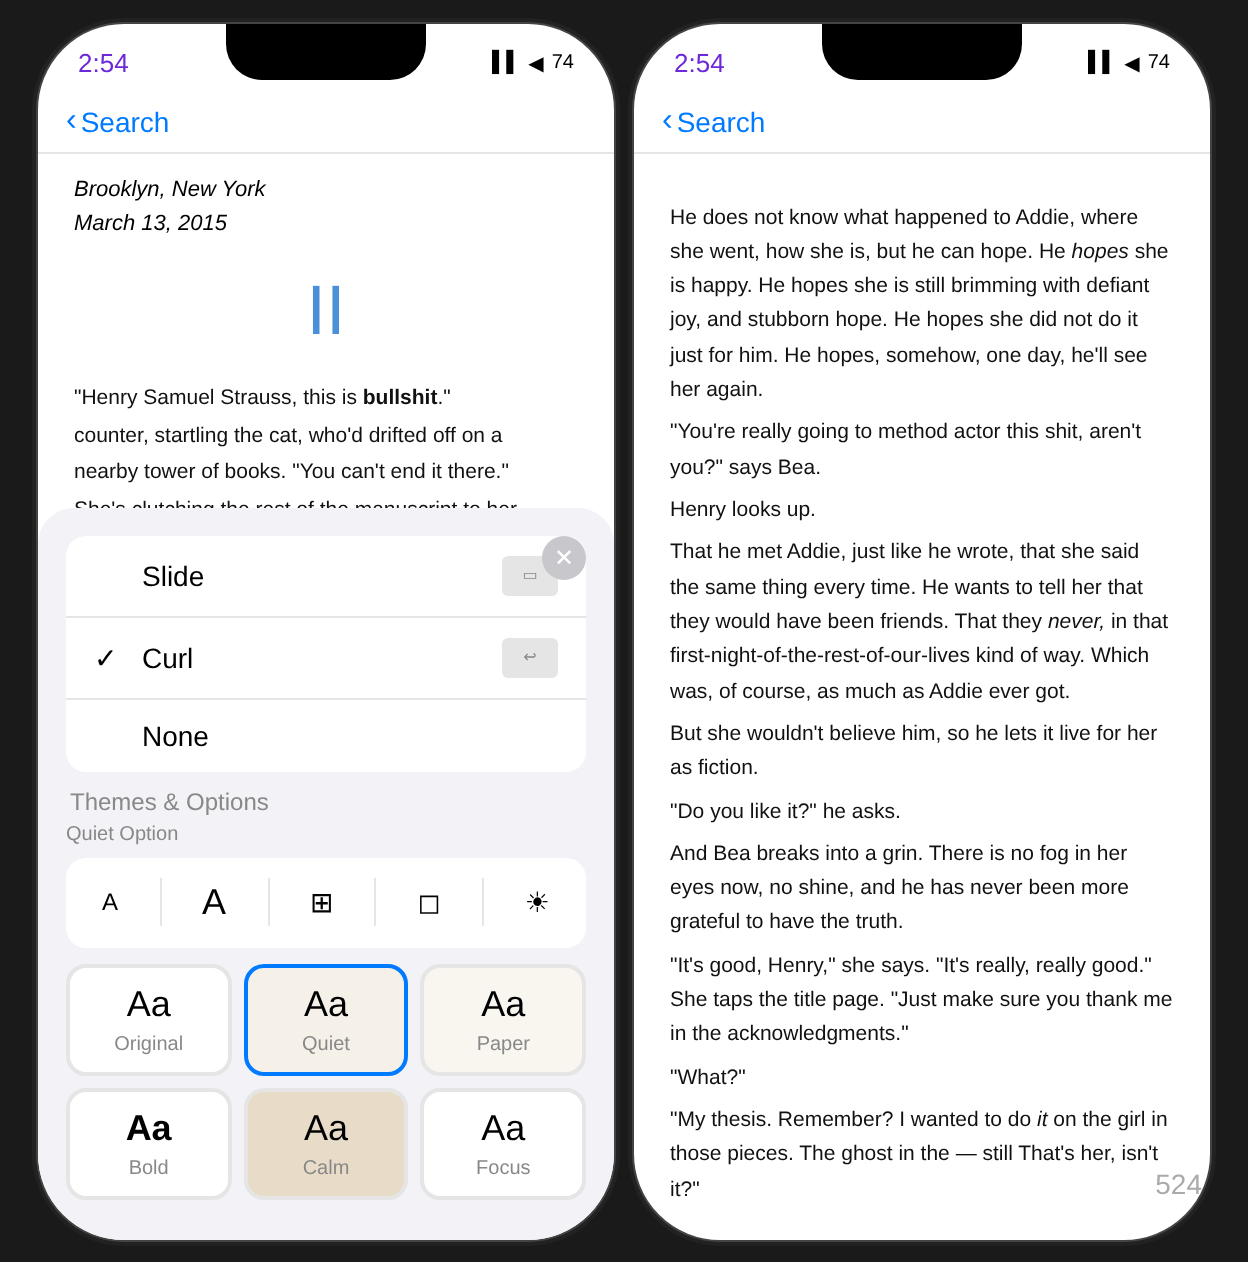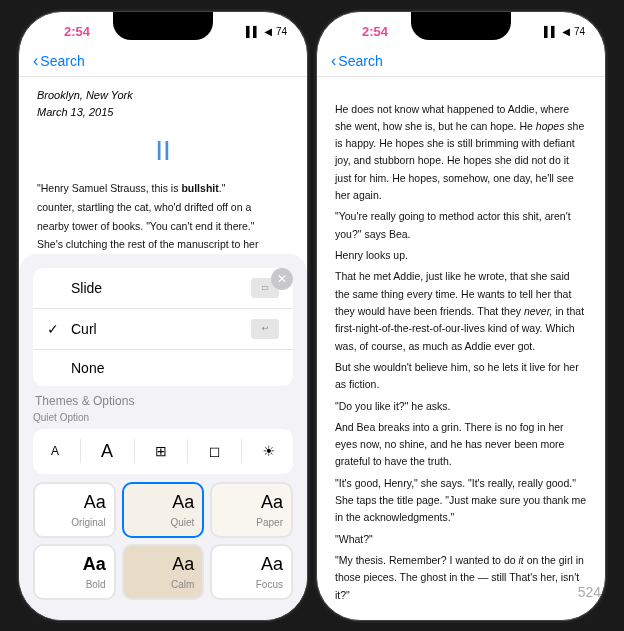--- a/index.html
+++ b/index.html
@@ -33,23 +33,22 @@
     .status-bar {
       display: flex;
       justify-content: space-between;
       align-items: center;
       padding: 8px 20px 4px;
       height: 36px;
       position: relative;
     }
     .status-time {
       font-size: 13px;
-      font-weight: 700;
-      color: #ec4899;
-      margin-left: 25px;
+      font-weight: 400;
+      color: #6d28d9;
     }
     .status-icons {
       display: flex;
       align-items: center;
       gap: 4px;
       font-size: 10px;
       color: #000;
     }
     .notch {
       position: absolute;
@@ -87,21 +86,21 @@
       flex: 1;
     }
     .book-header {
       text-align: left;
       margin-bottom: 8px;
       font-style: italic;
       font-size: 11px;
     }
     .chapter-num {
       text-align: center;
-      font-size: 28px;
+      font-size: 35px;
       color: #4A90D9;
       font-weight: 300;
       margin-bottom: 8px;
     }
     .book-text {
       font-size: 10.5px;
       line-height: 1.6;
       color: #111;
     }
     .book-text p {
@@ -213,21 +212,21 @@
     .themes-grid {
       display: grid;
       grid-template-columns: 1fr 1fr 1fr;
       gap: 6px;
     }
     .theme-card {
       border-radius: 10px;
       padding: 8px;
       display: flex;
       flex-direction: column;
-      align-items: flex-end;
+      align-items: center;
       gap: 4px;
       border: 2px solid transparent;
     }
     .theme-sample {
       font-size: 18px;
       font-weight: 500;
     }
     .theme-name {
       font-size: 10px;
       color: #888;

